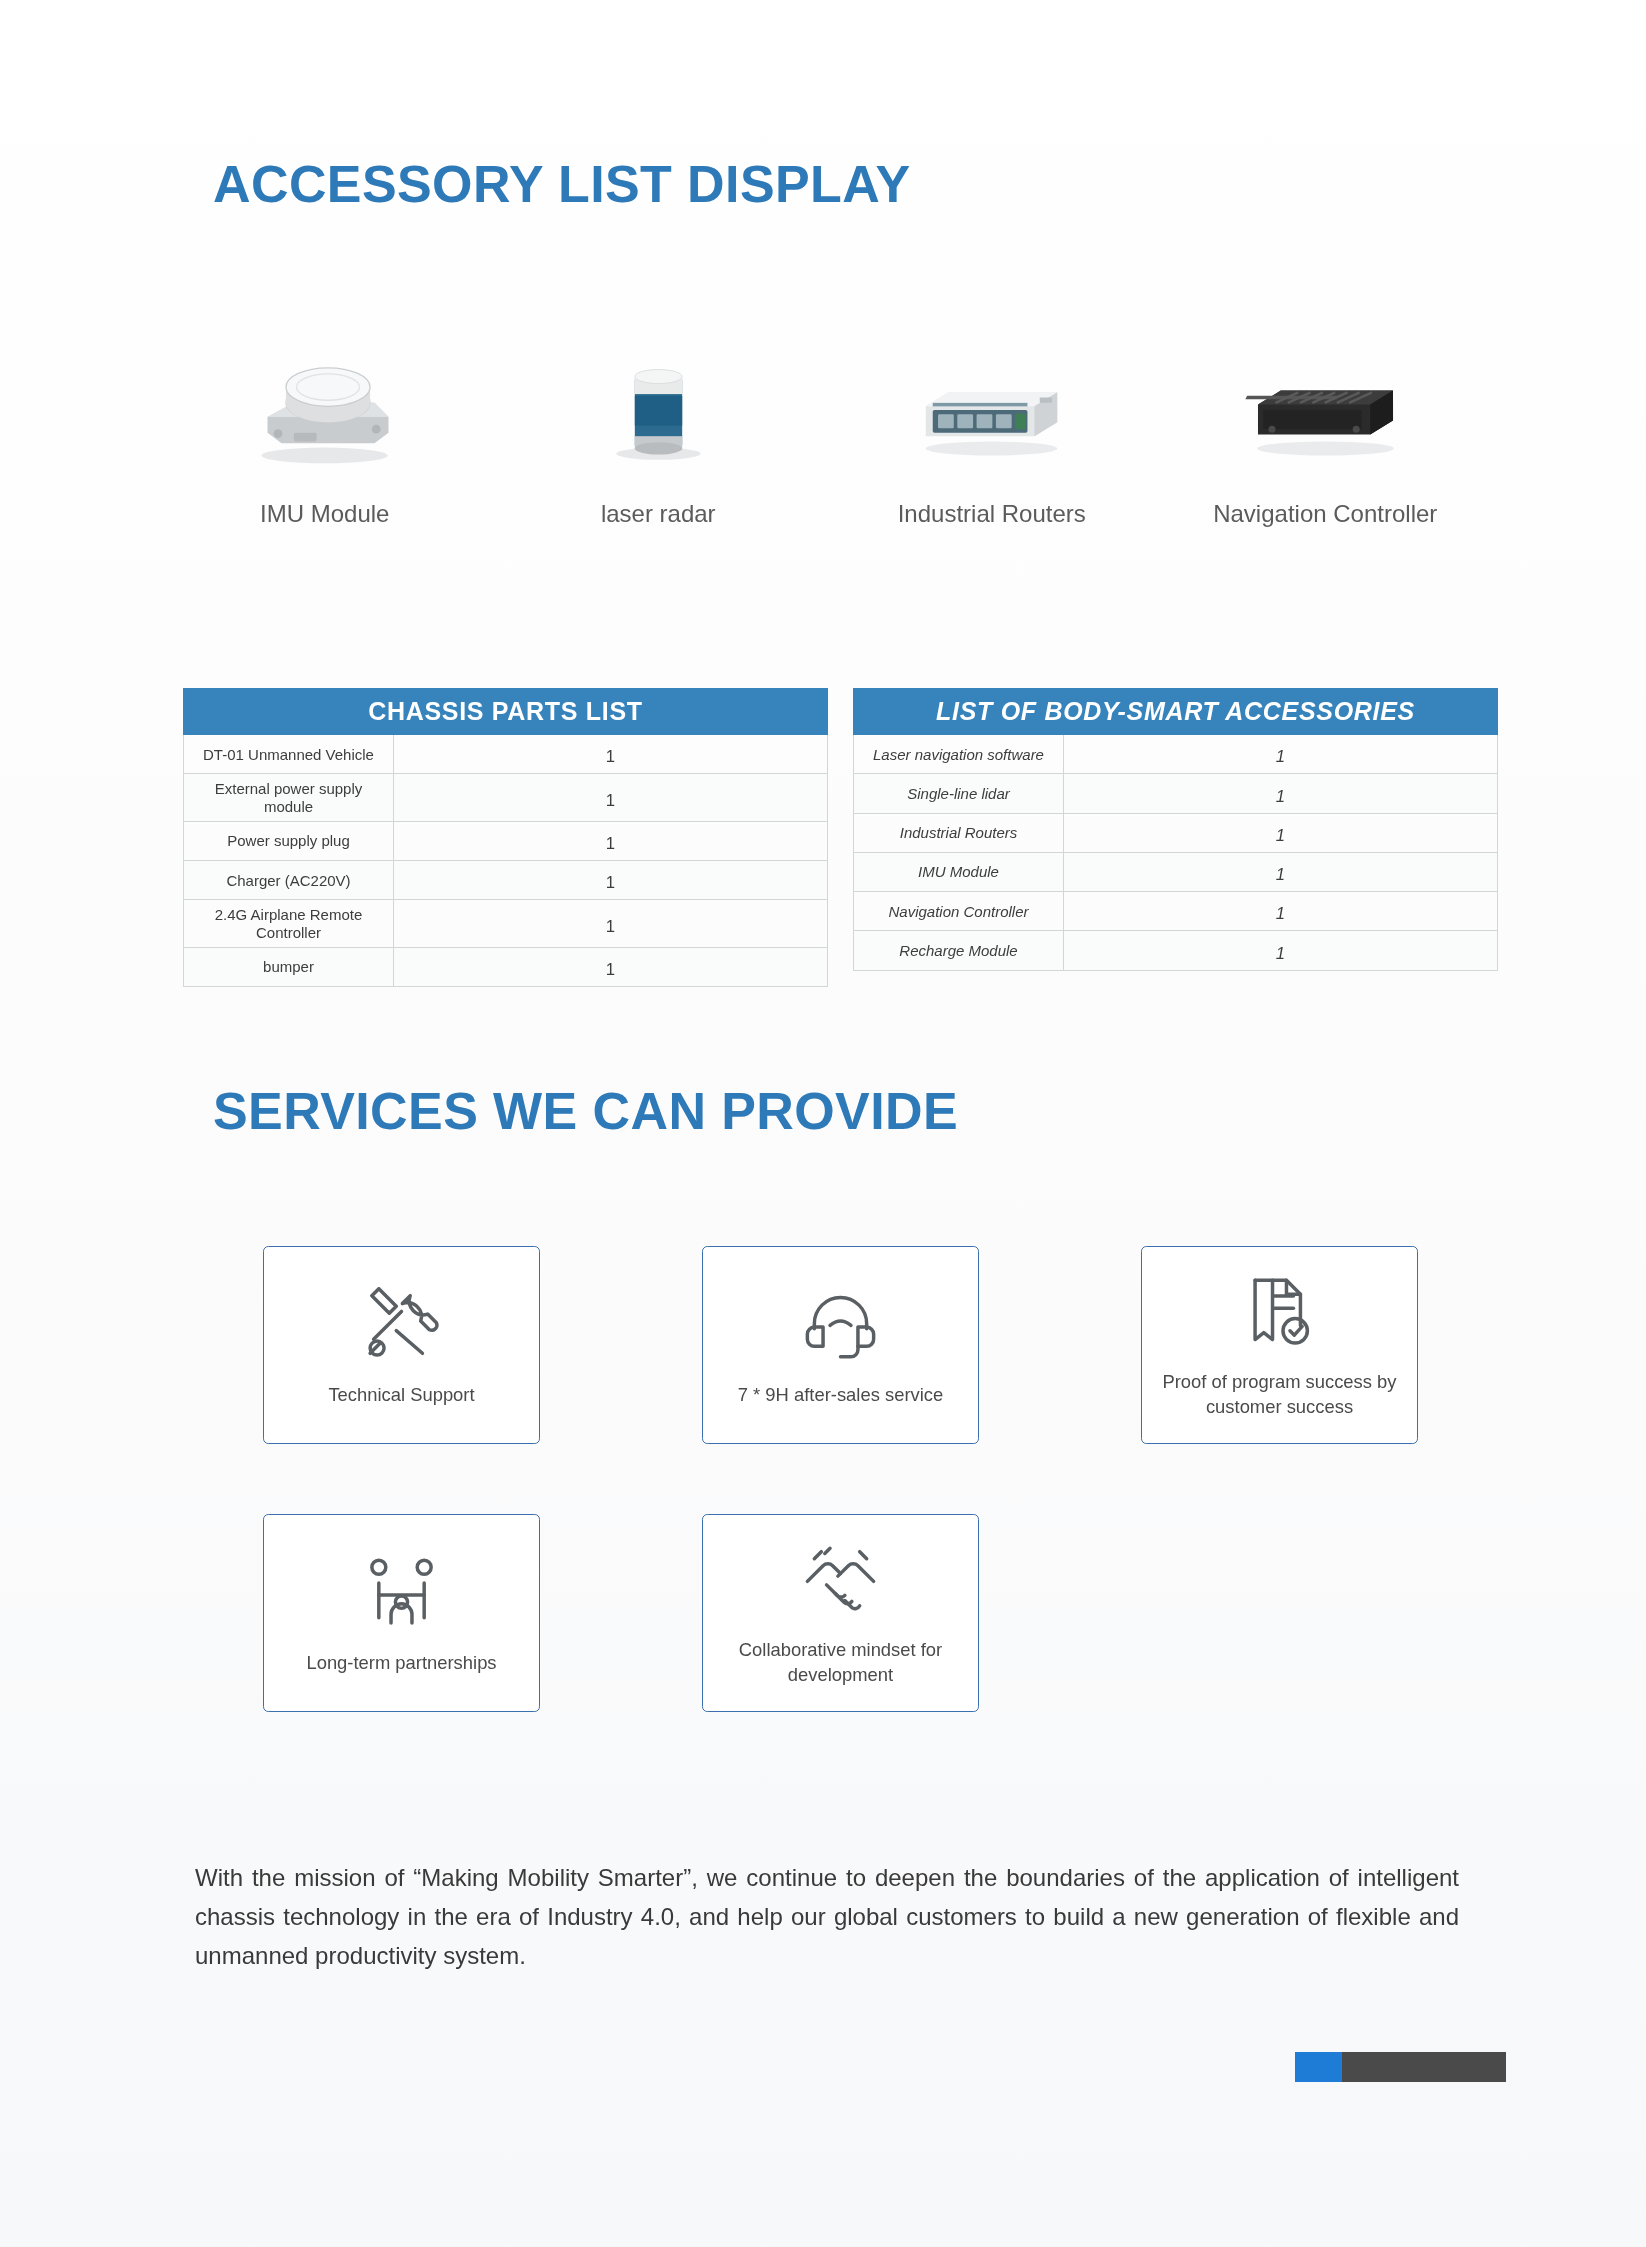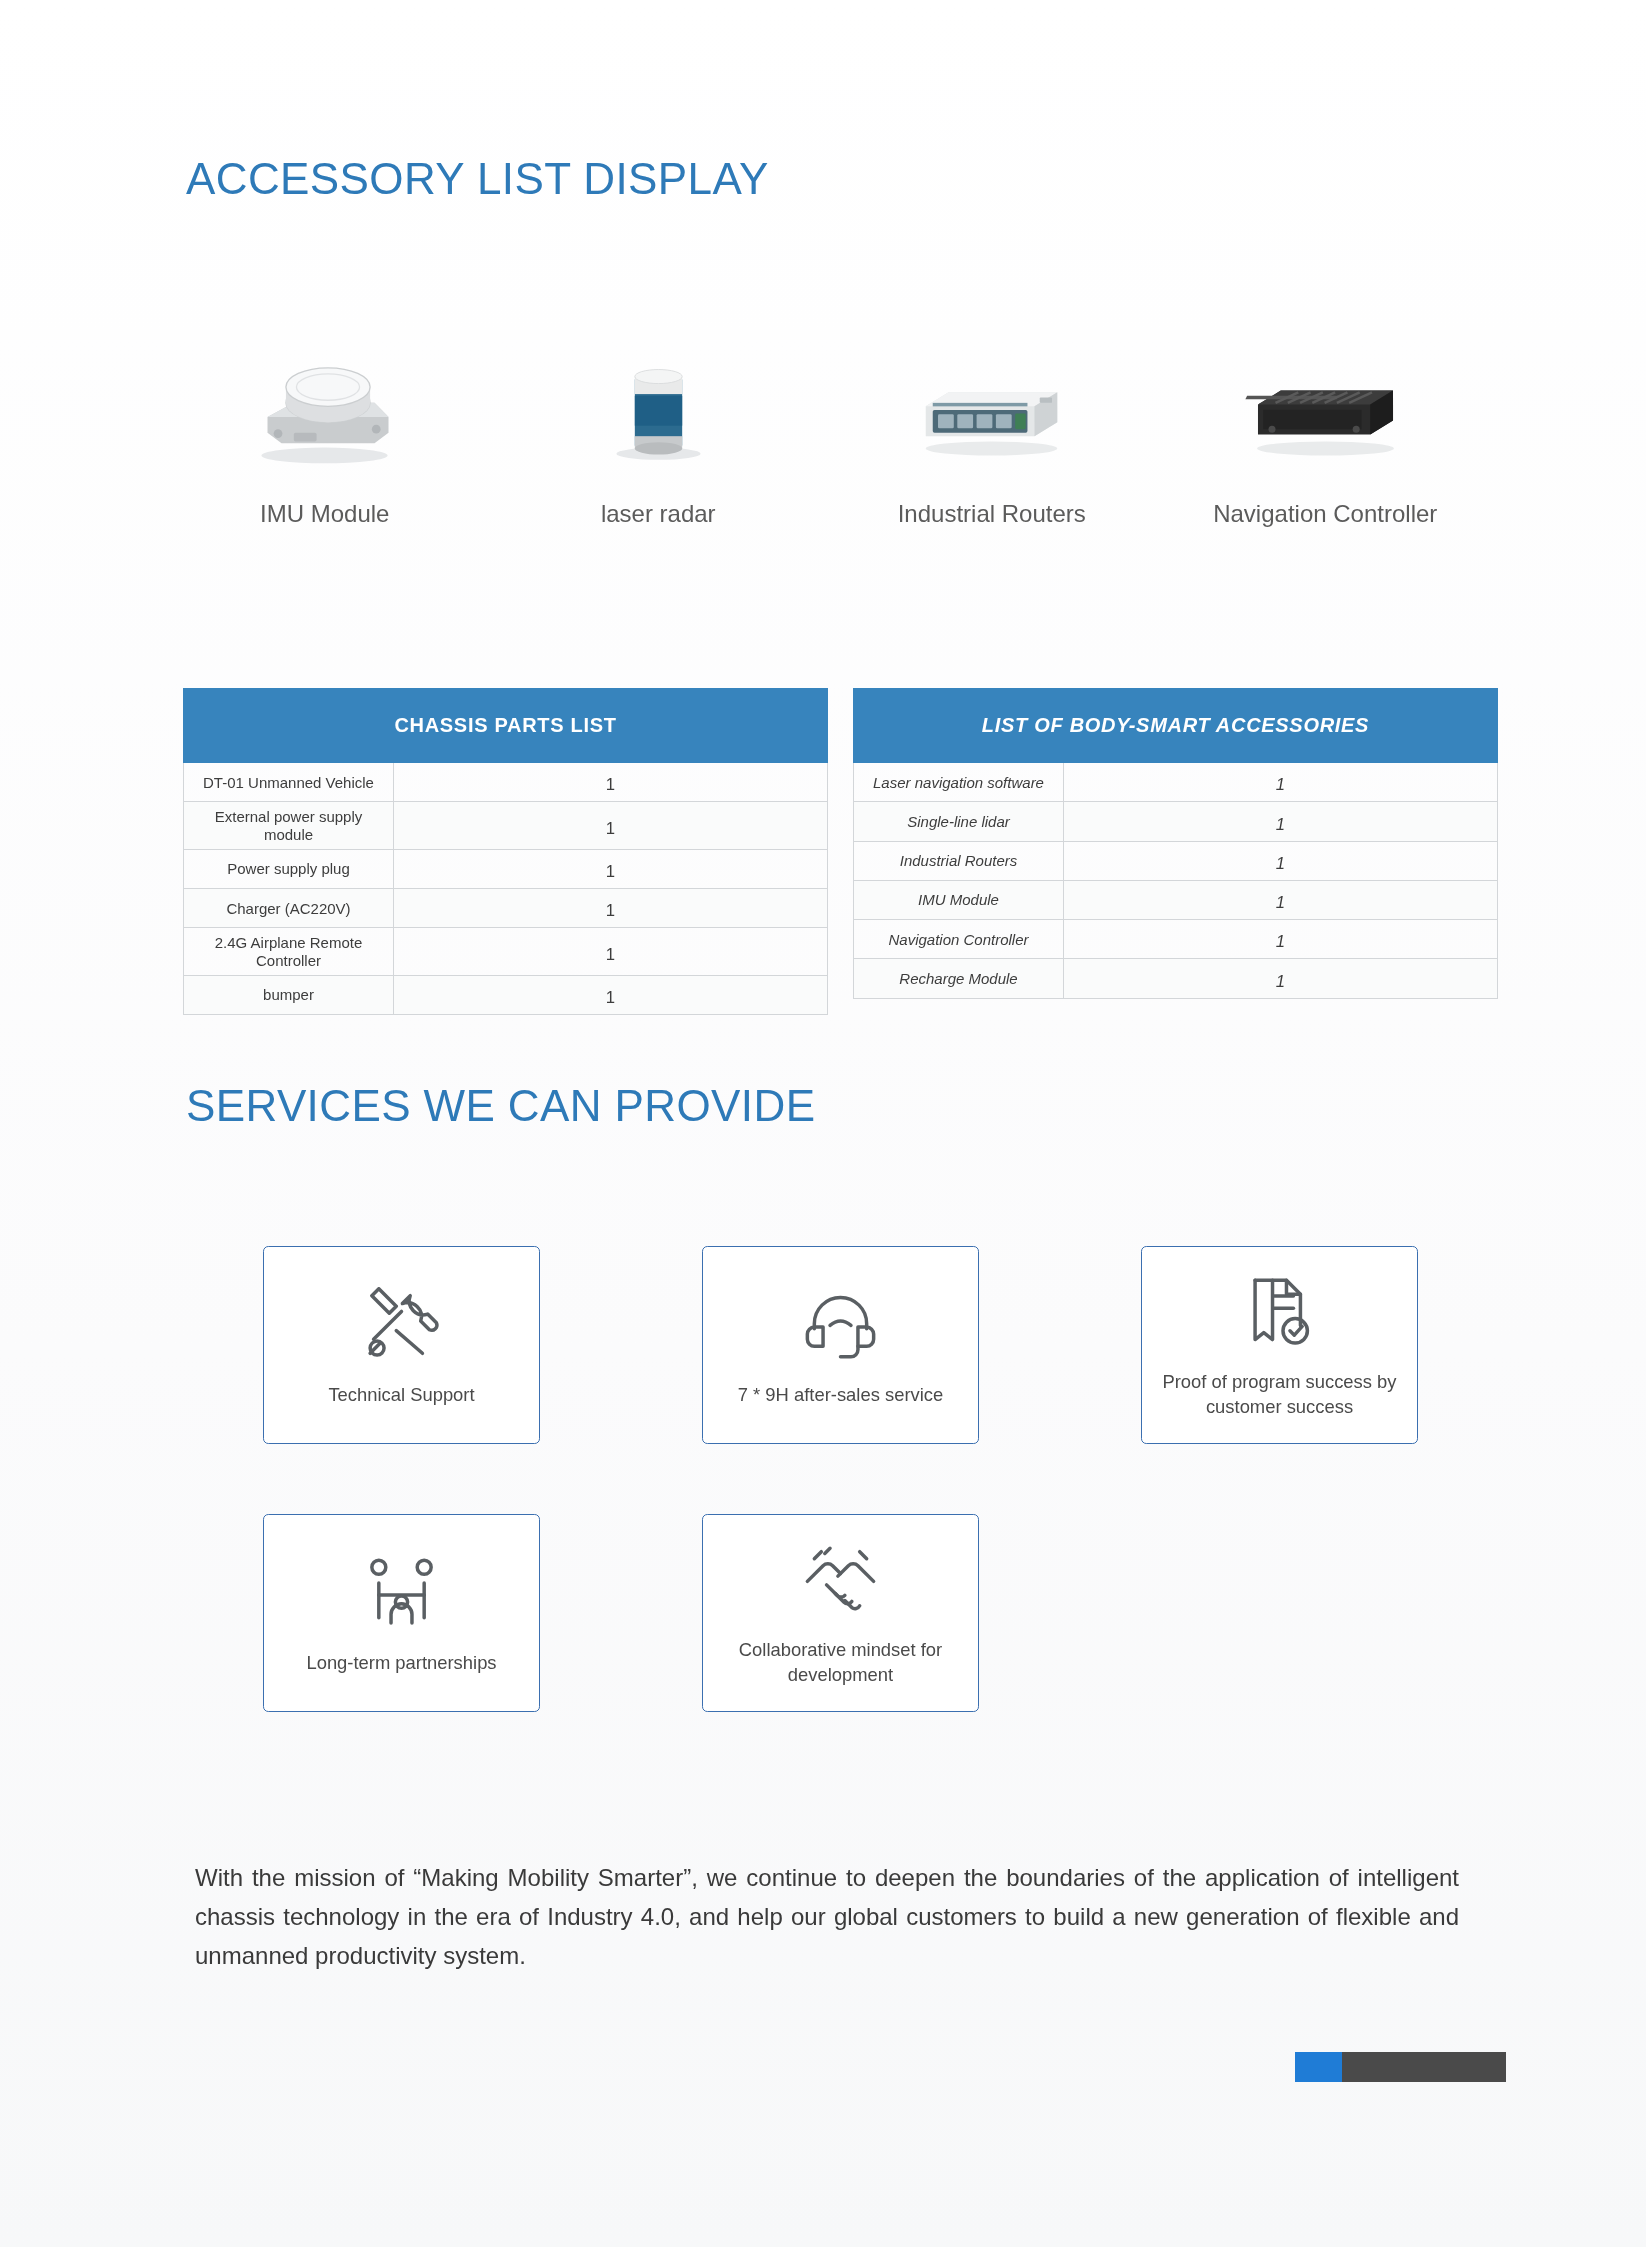--- a/index.html
+++ b/index.html
@@ -18,25 +18,26 @@
   .page {
     position: relative;
     width: 1647px;
     height: 2247px;
     background: linear-gradient(180deg, #ffffff 0%, #fbfbfc 60%, #f7f8f9 100%);
   }
 
   
   .section-title {
     position: absolute;
-    font-size: 44px;
-    font-weight: 400;
+    font-size: 52px;
+    font-weight: 700;
     letter-spacing: 0.4px;
     color: #2e7ab8;
     white-space: nowrap;
+    margin-left: 27px;
   }
   #accessory-title { left: 186px; top: 154px; }
   #services-title  { left: 186px; top: 1081px; }
 
   
   .product-row {
     position: absolute;
     left: 158px;
     top: 334px;
     width: 1334px;
@@ -69,24 +70,24 @@
     position: absolute;
     border-collapse: collapse;
     font-size: 15px;
     color: #3d3d3d;
   }
   #chassis-table { left: 183px; top: 688px; width: 645px; }
   #body-table    { left: 853px; top: 688px; width: 645px; font-style: italic; }
   .parts-table thead th {
     background: #3784bd;
     color: #ffffff;
-    font-size: 20px;
+    font-size: 25px;
     font-weight: 600;
     letter-spacing: 0.7px;
-    padding: 25px 0;
+    padding: 8px 0;
     text-align: center;
     border: 0.9px solid #3784bd;
   }
   .parts-table td {
     border: 0.9px solid #d3d6d9;
     padding: 6px 7px;
     vertical-align: middle;
   }
   .parts-table td.label {
     width: 195px;

